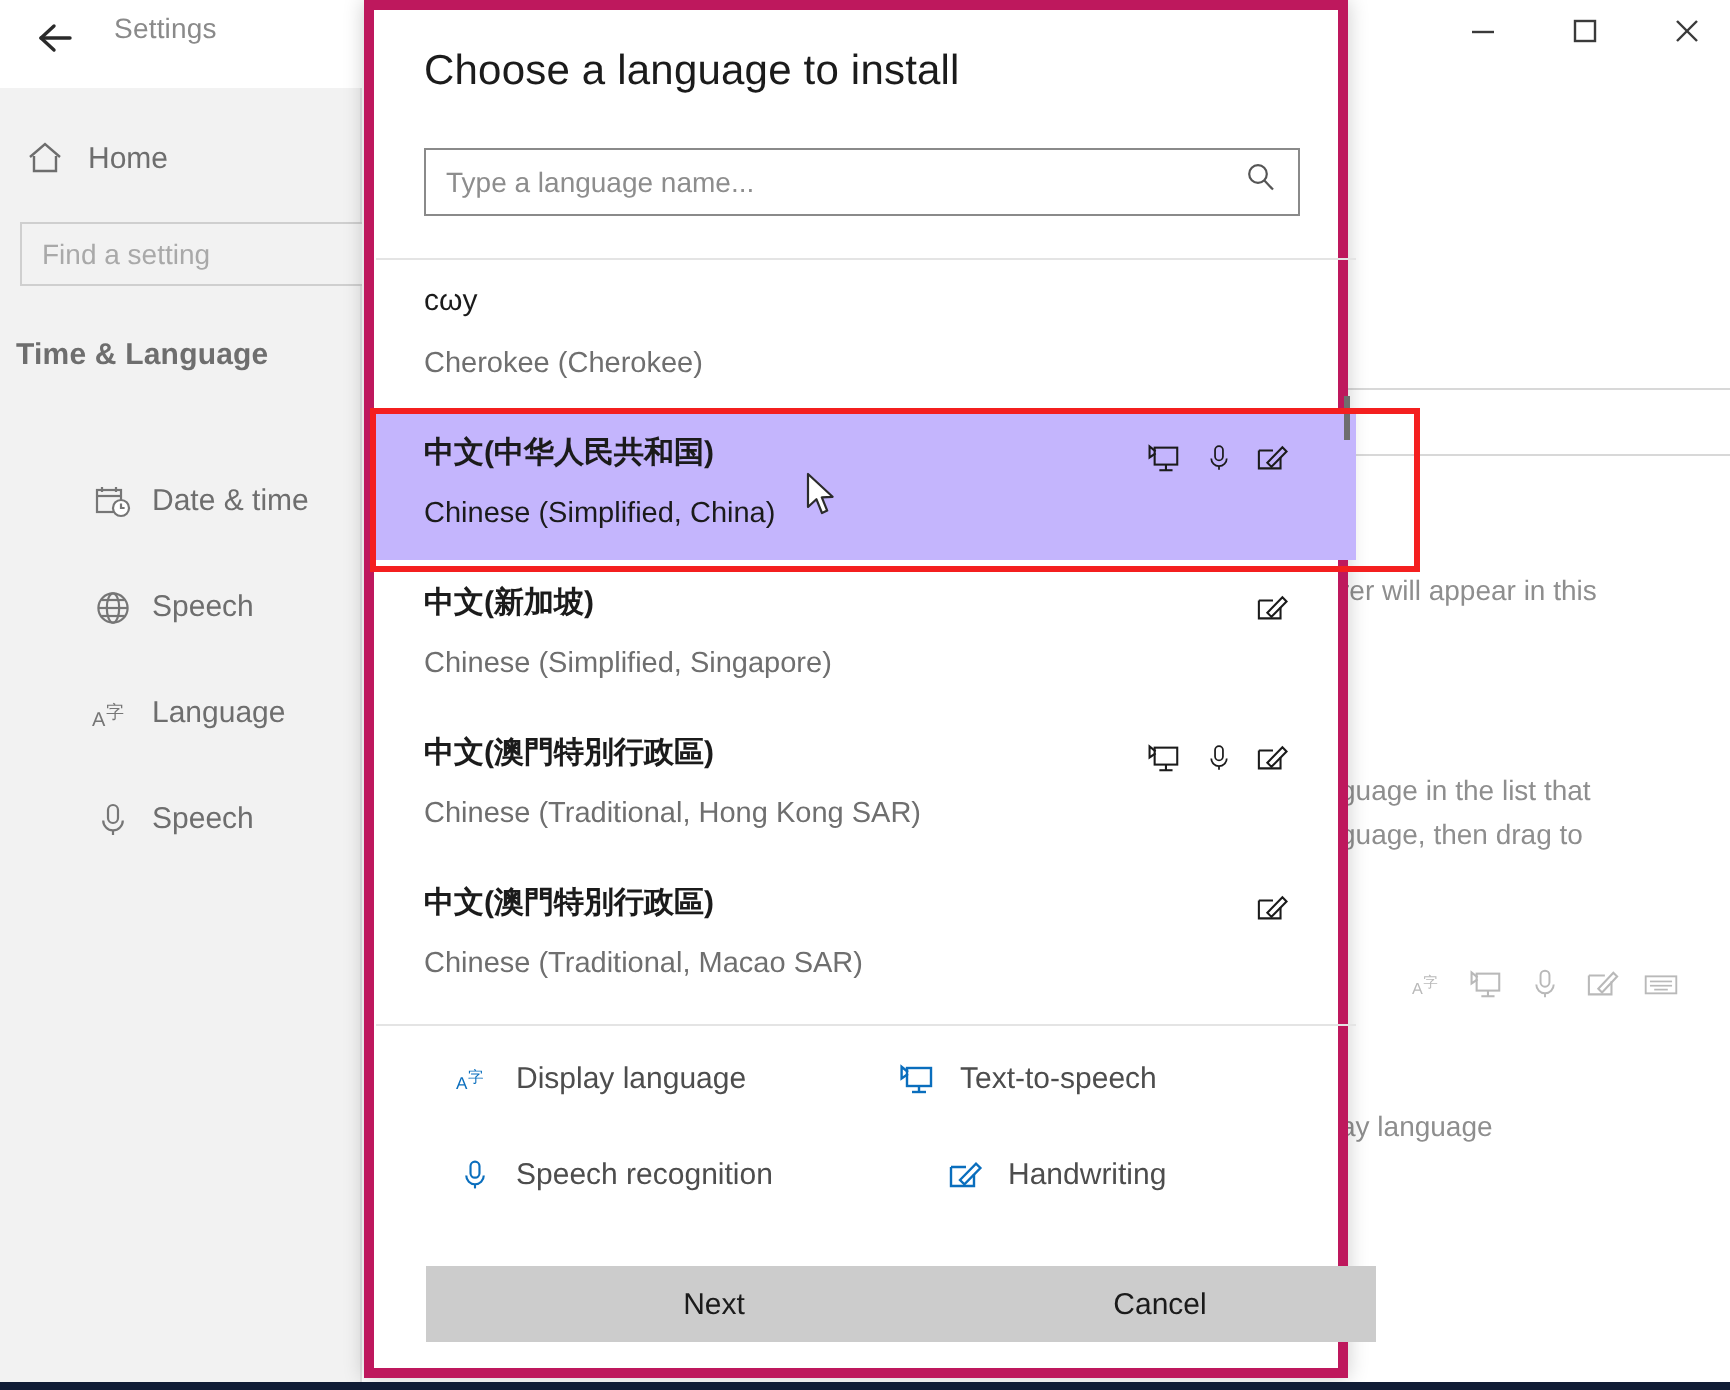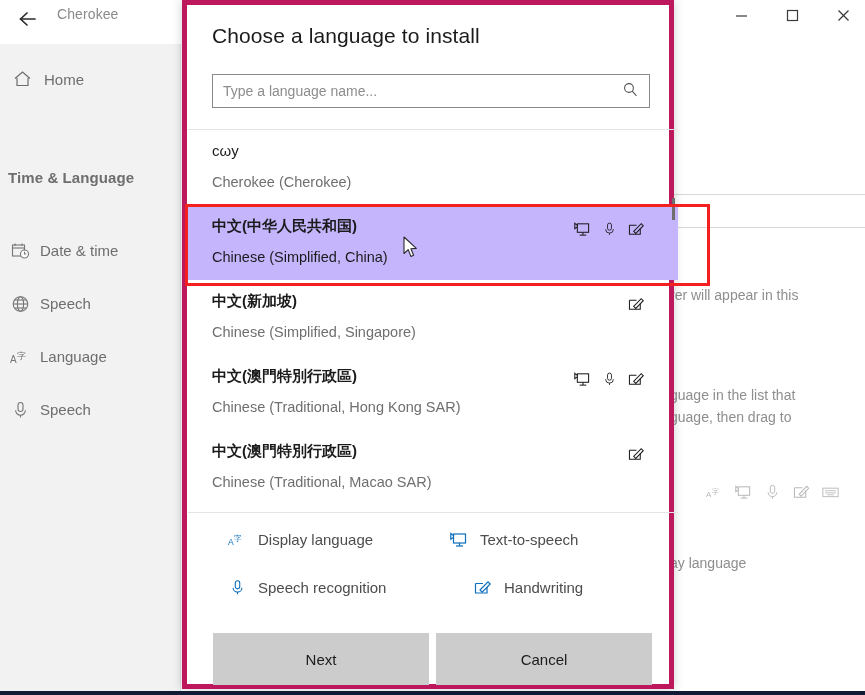--- a/index.html
+++ b/index.html
@@ -22,21 +22,21 @@
   .wbtn.close{left:820px;}
 
   
   .leftnav{position:absolute;left:0;top:44px;width:180px;height:647px;background:#f2f2f2;border-right:1px solid #e3e3e3;}
   .nav-home{position:absolute;left:0;top:15px;width:180px;height:40px;display:flex;align-items:center;}
   .nav-home .ico{width:44px;display:flex;align-items:center;justify-content:center;color:#6d6d6d;}
   .nav-home .lbl{font-size:15px;color:#6e6e6e;}
   .search-box{position:absolute;left:10px;top:67px;width:186px;height:32px;background:#f2f2f2;border:1px solid #cfcfcf;box-sizing:border-box;display:flex;align-items:center;}
   .search-box .ph{font-size:14px;color:#a9a9a9;padding-left:10px;}
   .nav-section{position:absolute;left:8px;top:125px;font-size:15px;color:#6e6e6e;font-weight:600;letter-spacing:.1px;}
-  .nav-items{position:absolute;left:0;top:180px;width:180px;}
+  .nav-items{position:absolute;left:0;top:180px;width:180px;padding-left:36px;}
   .nav-item{height:53px;display:flex;align-items:center;}
   .nav-item .ico{width:40px;display:flex;align-items:center;justify-content:center;color:#767676;}
   .nav-item .lbl{font-size:15px;color:#6e6e6e;}
 
   
   .rightpane{position:absolute;left:181px;top:44px;width:684px;height:647px;background:#ffffff;overflow:hidden;}
   .bg-combo{position:absolute;left:430px;top:150px;width:380px;height:34px;border-top:1px solid #d8d8d8;border-bottom:1px solid #d8d8d8;box-sizing:border-box;}
   .bg-line{position:absolute;font-size:14px;color:#8e8e8e;white-space:nowrap;}
   .bg-icons{position:absolute;left:525px;top:440px;display:flex;gap:12px;color:#b9b9b9;}
 
@@ -65,23 +65,23 @@
   .legend{position:absolute;left:1px;top:508px;width:490px;height:105px;}
   .leg-item{position:absolute;display:flex;align-items:center;gap:12px;}
   .leg-item .ico{color:#0a6ebd;display:flex;align-items:center;justify-content:center;width:18px;}
   .leg-item .lbl{font-size:15px;color:#4d4d4d;}
   .leg-0{left:40px;top:18px;}
   .leg-1{left:262px;top:18px;}
   .leg-2{left:40px;top:66px;}
   .leg-3{left:262px;top:66px;padding-left:24px;}
 
   .buttons{position:absolute;left:0;top:620px;width:490px;height:50px;}
-  .btn{position:absolute;top:8px;height:52px;background:#cccccc;border:none;
+  .btn{position:absolute;top:8px;height:38px;background:#cccccc;border:none;
     font-family:"Liberation Sans","DejaVu Sans",sans-serif;font-size:15px;color:#1b1b1b;
-    display:flex;align-items:center;justify-content:center;cursor:default;}
+    display:flex;align-items:center;justify-content:center;cursor:default;padding-left:36px;}
   .btn-next{left:26px;width:216px;}
   .btn-cancel{left:249px;width:216px;}
 
   
   .redbox{position:absolute;left:185px;top:204px;width:525px;height:82px;border:3px solid #f41f1f;box-sizing:border-box;pointer-events:none;}
 
   
   .cursor{position:absolute;left:403px;top:236px;width:16px;height:24px;}
 
   .taskbar{position:absolute;left:0;top:691px;width:865px;height:4px;background:#101c35;}
@@ -93,21 +93,21 @@
 
   <div class="settings-window">
 
     <div class="titlebar">
       <div class="back-arrow">
         <svg width="20" height="16" viewBox="0 0 20 16" aria-hidden="true">
           <path d="M9 2 L2.5 8 L9 14" fill="none" stroke="#2a2a2a" stroke-width="1.7" stroke-linecap="round" stroke-linejoin="round"></path>
           <line x1="2.5" y1="8" x2="17" y2="8" stroke="#2a2a2a" stroke-width="1.7" stroke-linecap="round"></line>
         </svg>
       </div>
-      <div class="title-text">Cherokee</div>
+      <div class="title-text">Settings</div>
       <div class="wbtn min">
         <svg width="13" height="13" viewBox="0 0 13 13">
             <line x1="1" y1="7" x2="12" y2="7" stroke="#3a3a3a" stroke-width="1.2"></line>
           </svg>
       </div>
       <div class="wbtn max">
         <svg width="13" height="13" viewBox="0 0 13 13">
             <rect x="1.5" y="1.5" width="10" height="10" fill="none" stroke="#3a3a3a" stroke-width="1.2"></rect>
           </svg>
       </div>
@@ -124,20 +124,23 @@
       <div class="nav-home">
         <span class="ico">
           <svg width="19" height="18" viewBox="0 0 19 18">
             <path d="M2 8.5 L9.5 2 L17 8.5" fill="none" stroke="#6d6d6d" stroke-width="1.2"></path>
             <path d="M4 8 V15.5 H15 V8" fill="none" stroke="#6d6d6d" stroke-width="1.2"></path>
           </svg>
         </span>
         <span class="lbl">Home</span>
       </div>
 
+      <div class="search-box">
+        <span class="ph">Find a setting</span>
+      </div>
 
       <div class="nav-section">Time &amp; Language</div>
 
       <div class="nav-items">
 
         <div class="nav-item">
           <span class="ico">
             <svg width="19" height="18" viewBox="0 0 19 18">
               <rect x="1.5" y="3" width="12" height="11" fill="none" stroke="#767676" stroke-width="1.1"></rect>
               <line x1="1.5" y1="6" x2="13.5" y2="6" stroke="#767676" stroke-width="1.1"></line>

